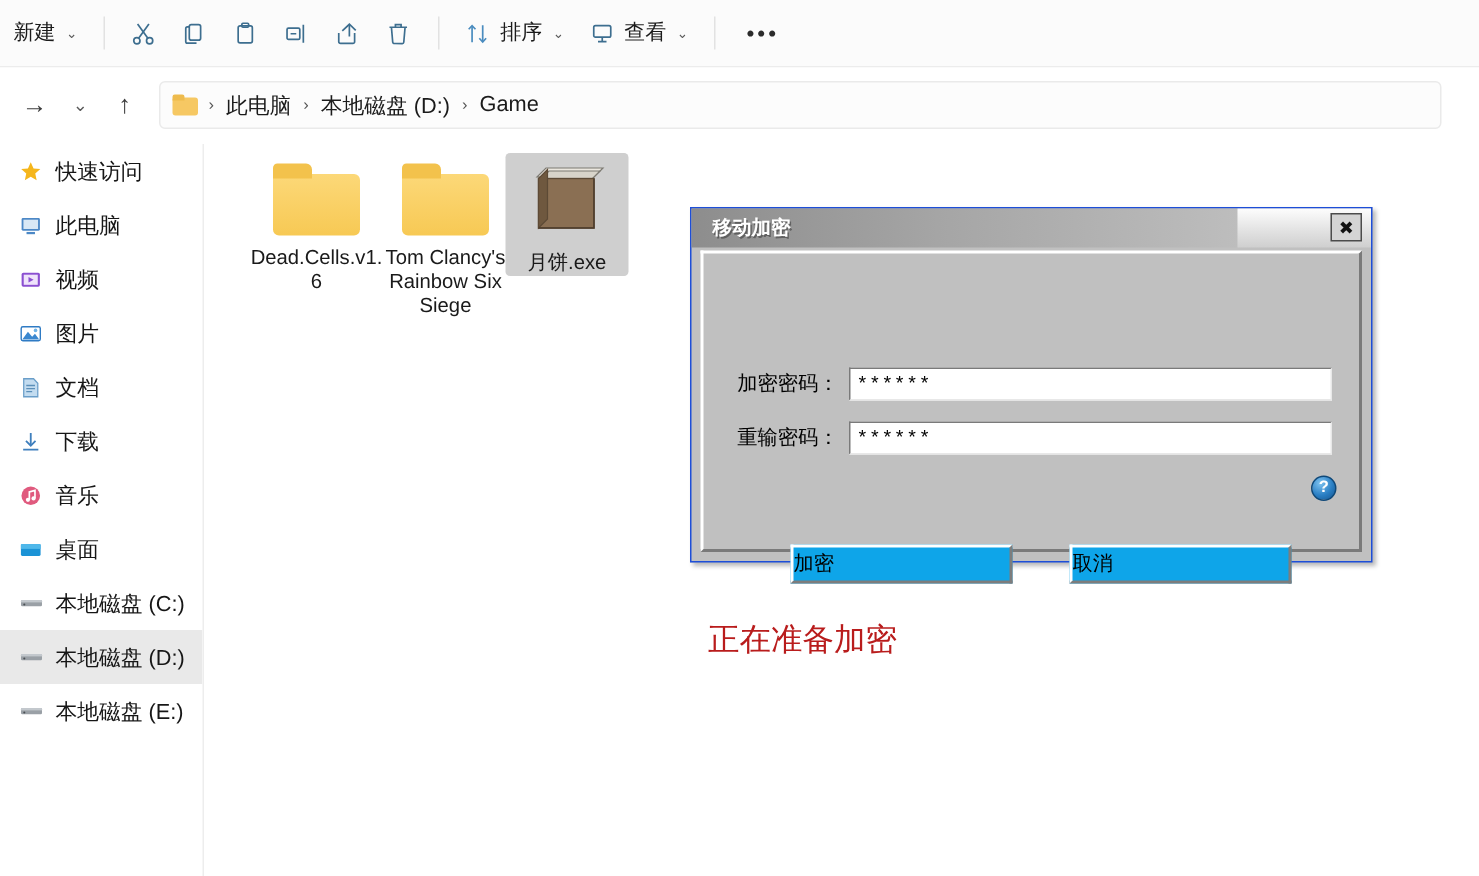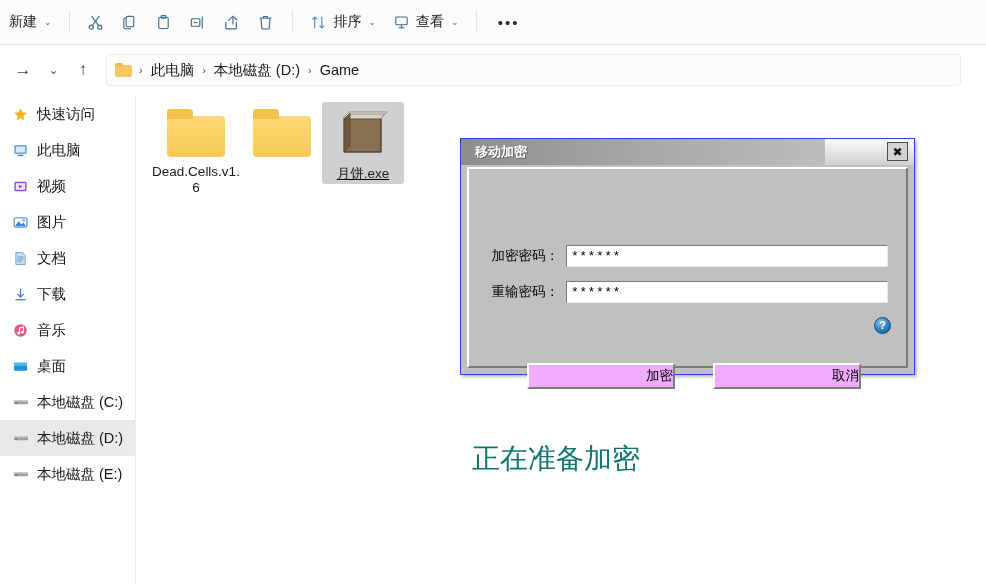--- a/index.html
+++ b/index.html
@@ -119,20 +119,21 @@
     width: 850px; height: 488px;
     background: #ffffff;
   }
   .file-item {
     position: absolute;
     width: 92px;
     display: flex; flex-direction: column; align-items: center;
     text-align: center;
     padding-top: 6px;
     border-radius: 3px;
+    margin-left: 15px;
   }
   .file-item.selected { background: #cfcfcf; }
   .file-label {
     font-size: 13.5px; color: #1a1a1a;
     line-height: 16px;
     margin-top: 6px;
     word-wrap: break-word;
     max-width: 88px;
   }
   .big-folder { width: 62px; height: 50px; position: relative; }
@@ -227,35 +228,35 @@
     position: absolute; left: 405px; top: 148px;
     width: 17px; height: 17px; border-radius: 50%;
     background: radial-gradient(circle at 35% 28%, #7fc3f0 0%, #2a7fc4 55%, #15548f 100%);
     border: 1px solid #0f4878;
     display: flex; align-items: center; justify-content: center;
     color: #fff; font-size: 11px; font-weight: bold; line-height: 1;
   }
   .dlg-btn {
     position: absolute;
     width: 148px; height: 26px;
-    background: #f0abfc;
+    background: #0ea5e9;
     border-top: 2px solid #ffffff;
     border-left: 2px solid #ffffff;
     border-right: 2px solid #7d7d7d;
     border-bottom: 2px solid #7d7d7d;
-    display: flex; align-items: center; justify-content: flex-end;
+    display: flex; align-items: center; justify-content: flex-start;
     font-size: 13.5px; color: #000;
   }
 
   
   #status-text {
     position: absolute;
-    left: 472px; top: 440px;
-    font-size: 28px;
-    color: #0f766e;
+    left: 472px; top: 412px;
+    font-size: 21px;
+    color: #b91c1c;
     white-space: nowrap;
   }
 </style>
 </head>
 <body>
 
 <div id="toolbar">
 
   <div class="tb-btn">
     <span>新建</span>
@@ -524,23 +525,24 @@
 
 <div id="content">
 
   <div class="file-item" style="left:14px; top:6px;">
     <span class="big-folder"></span>
     <span class="file-label">Dead.Cells.v1.6</span>
   </div>
 
   <div class="file-item" style="left:100px; top:6px;">
     <span class="big-folder"></span>
-  </div>
-
-  <div class="file-item selected" style="left:186px; top:6px; width:82px; height:82px;text-decoration:underline;">
+    <span class="file-label">Tom Clancy's Rainbow Six Siege</span>
+  </div>
+
+  <div class="file-item selected" style="left:186px; top:6px; width:82px; height:82px;">
     <span>
       <svg width="56" height="52" viewBox="0 0 56 52">
         <path d="M8 10 L14 4 L52 4 L46 10 Z" fill="#ebe7df" stroke="#7d7a72" stroke-width="0.8"></path>
         <path d="M10 12 L16 6 L50 6 L44 12 Z" fill="#d8d4ca" stroke="#7d7a72" stroke-width="0.8"></path>
         <rect x="9" y="11" width="37" height="33" fill="#8a6f53" stroke="#5d4a36" stroke-width="0.9"></rect>
         <path d="M9 11 L15 5 L15 38 L9 44 Z" fill="#6f583f" stroke="#5d4a36" stroke-width="0.8"></path>
         <path d="M46 11 L46 44 L9 44" fill="none" stroke="#4d3d2c" stroke-width="1"></path>
       </svg>
     </span>
     <span class="file-label" style="margin-top:2px">月饼.exe</span>

